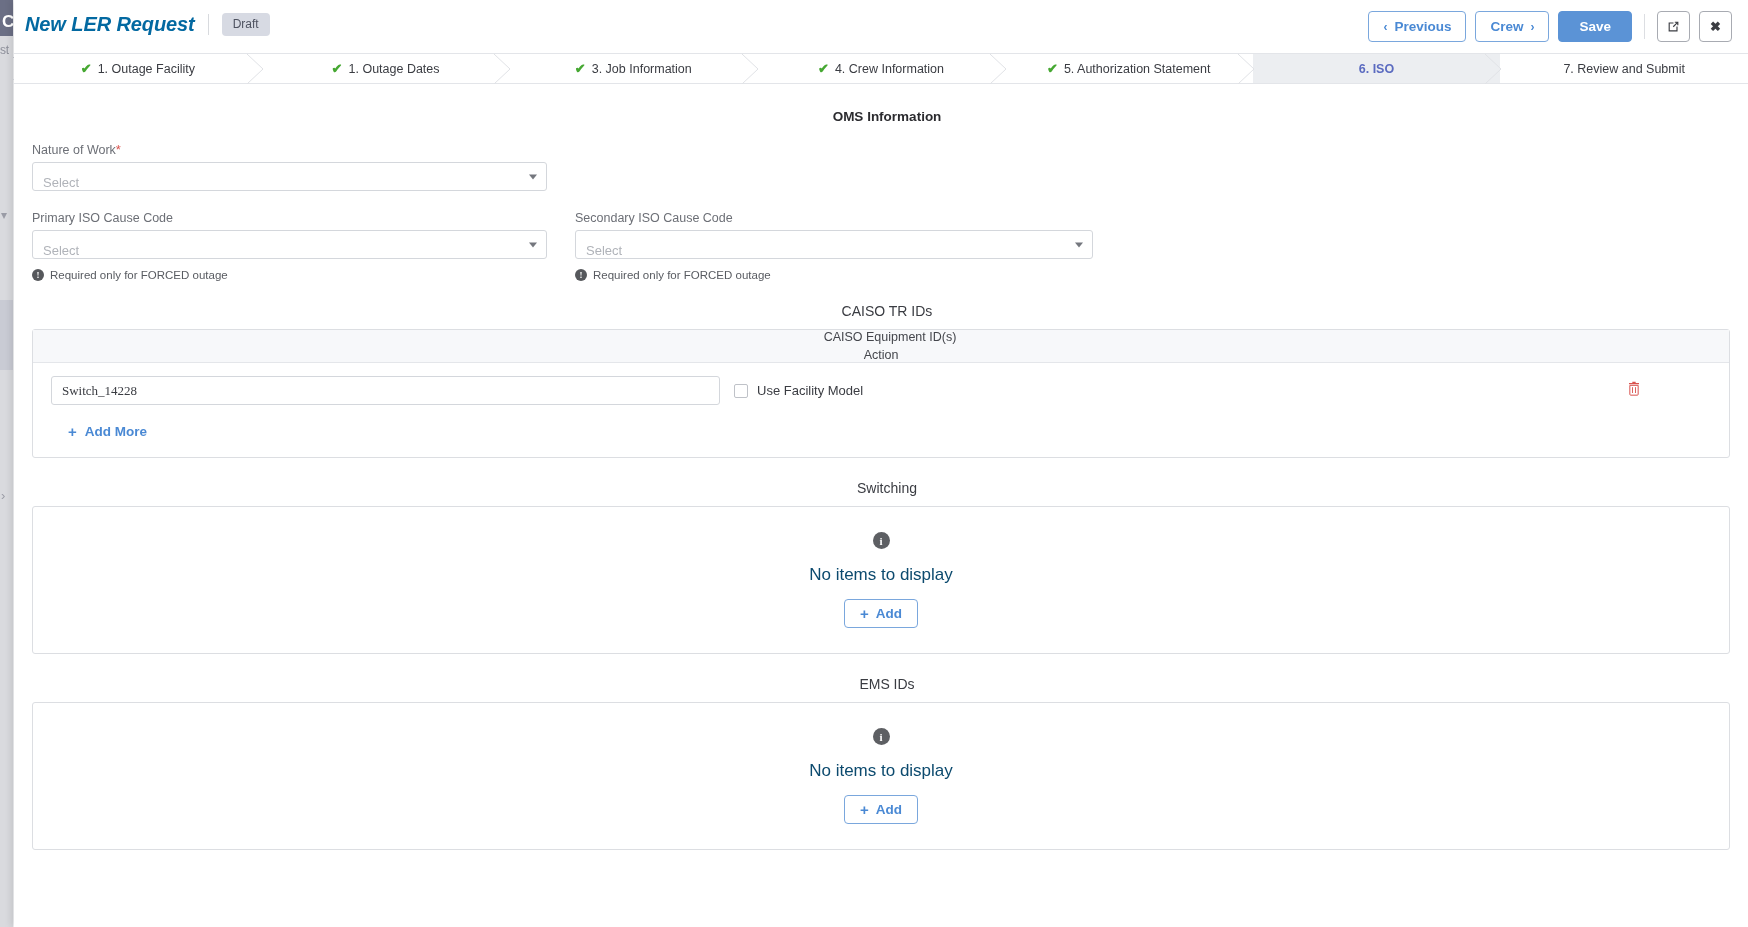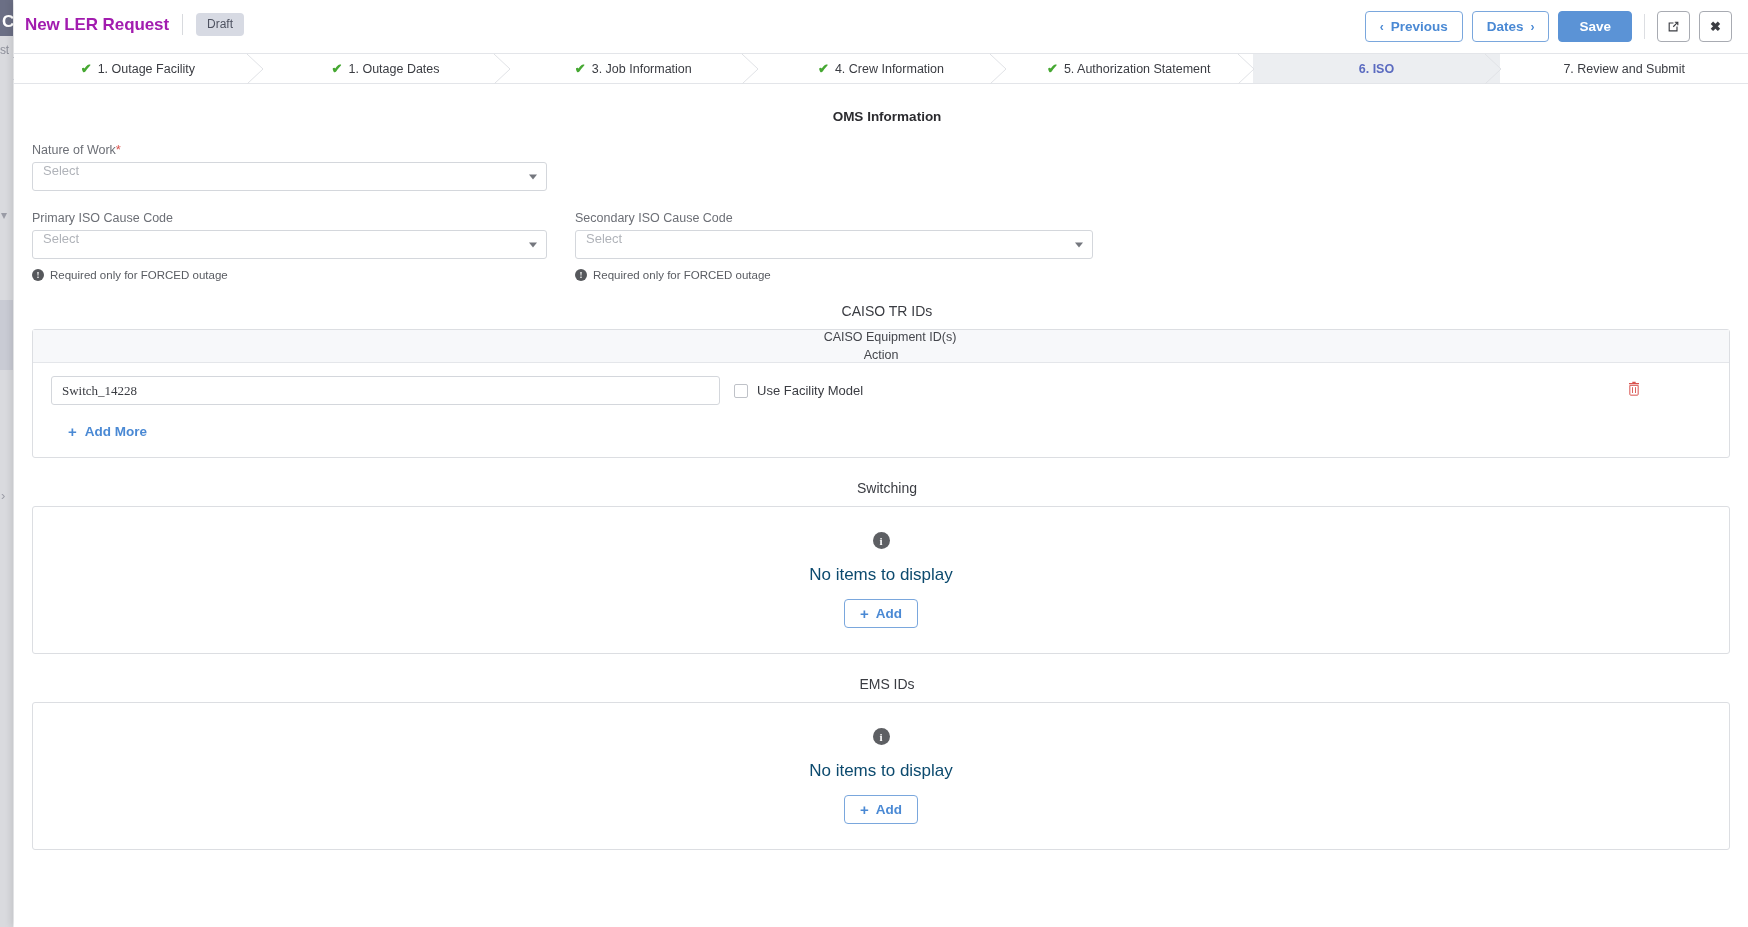--- a/index.html
+++ b/index.html
@@ -52,21 +52,21 @@
   
   #header {
     position: relative; height: 54px;
     border-bottom: 1px solid #e3e5e9;
     background: #ffffff;
   }
   #title-wrap {
     position: absolute; left: 11px; top: 13px;
     display: flex; align-items: center; gap: 13px;
   }
-  #page-title { font-size: 17px; font-weight: 700; color: #a21caf; letter-spacing: -.1px; }
+  #page-title { font-size: 20px; font-weight: 700; color: #0369a1; letter-spacing: -.1px; font-style: italic; }
   #title-divider { width: 1px; height: 21px; background: #d8dade; }
   #status-badge {
     background: #d7dae3; color: #4e5260;
     font-size: 12px; padding: 4px 11px 5px; border-radius: 4px;
     font-weight: 400;
   }
 
   #header-actions {
     position: absolute; right: 16px; top: 11px;
     display: flex; align-items: center; gap: 9px;
@@ -118,21 +118,21 @@
     margin: 25px 0 0 12px;
     text-align: center;
   }
   .field-label {
     font-size: 12.5px; color: #6c6f76; margin-bottom: 5px;
   }
   .req { color: #d9534f; font-size: 13px; }
   .select-box {
     position: relative;
     height: 29px; border: 1px solid #d4d7dc; border-radius: 3px;
-    background: #ffffff; display: flex; align-items: flex-start;
+    background: #ffffff; display: flex; align-items: flex-end;
     padding: 0 26px 0 10px;
     font-size: 13px; color: #b0b3b9; cursor: pointer;
   }
   .caret {
     position: absolute; right: 9px; top: 50%; transform: translateY(-50%);
     width: 0; height: 0;
     border-left: 4.5px solid transparent; border-right: 4.5px solid transparent;
     border-top: 5px solid #74777e;
   }
   .hint {
@@ -235,21 +235,21 @@
       <span id="title-divider"></span>
       <span id="status-badge">Draft</span>
     </div>
 
     <div id="header-actions">
       <button class="btn btn-outline-blue">
         <span class="chev">‹</span>
         <span>Previous</span>
       </button>
       <button class="btn btn-outline-blue">
-        <span>Dates</span>
+        <span>Crew</span>
         <span class="chev">›</span>
       </button>
       <button class="btn btn-primary">Save</button>
       <span id="actions-divider"></span>
       <button class="btn btn-icon">
         <svg width="13" height="13" viewBox="0 0 16 16">
           <path d="M2 3h6v1.4H3.4v8.2h8.2V8H13v6H2V3z" fill="#3b3d42"></path>
           <path d="M9.6 2H14v4.4h-1.4V4.4L8.2 8.8 7.2 7.8l4.4-4.4H9.6V2z" fill="#3b3d42"></path>
         </svg>
       </button>

